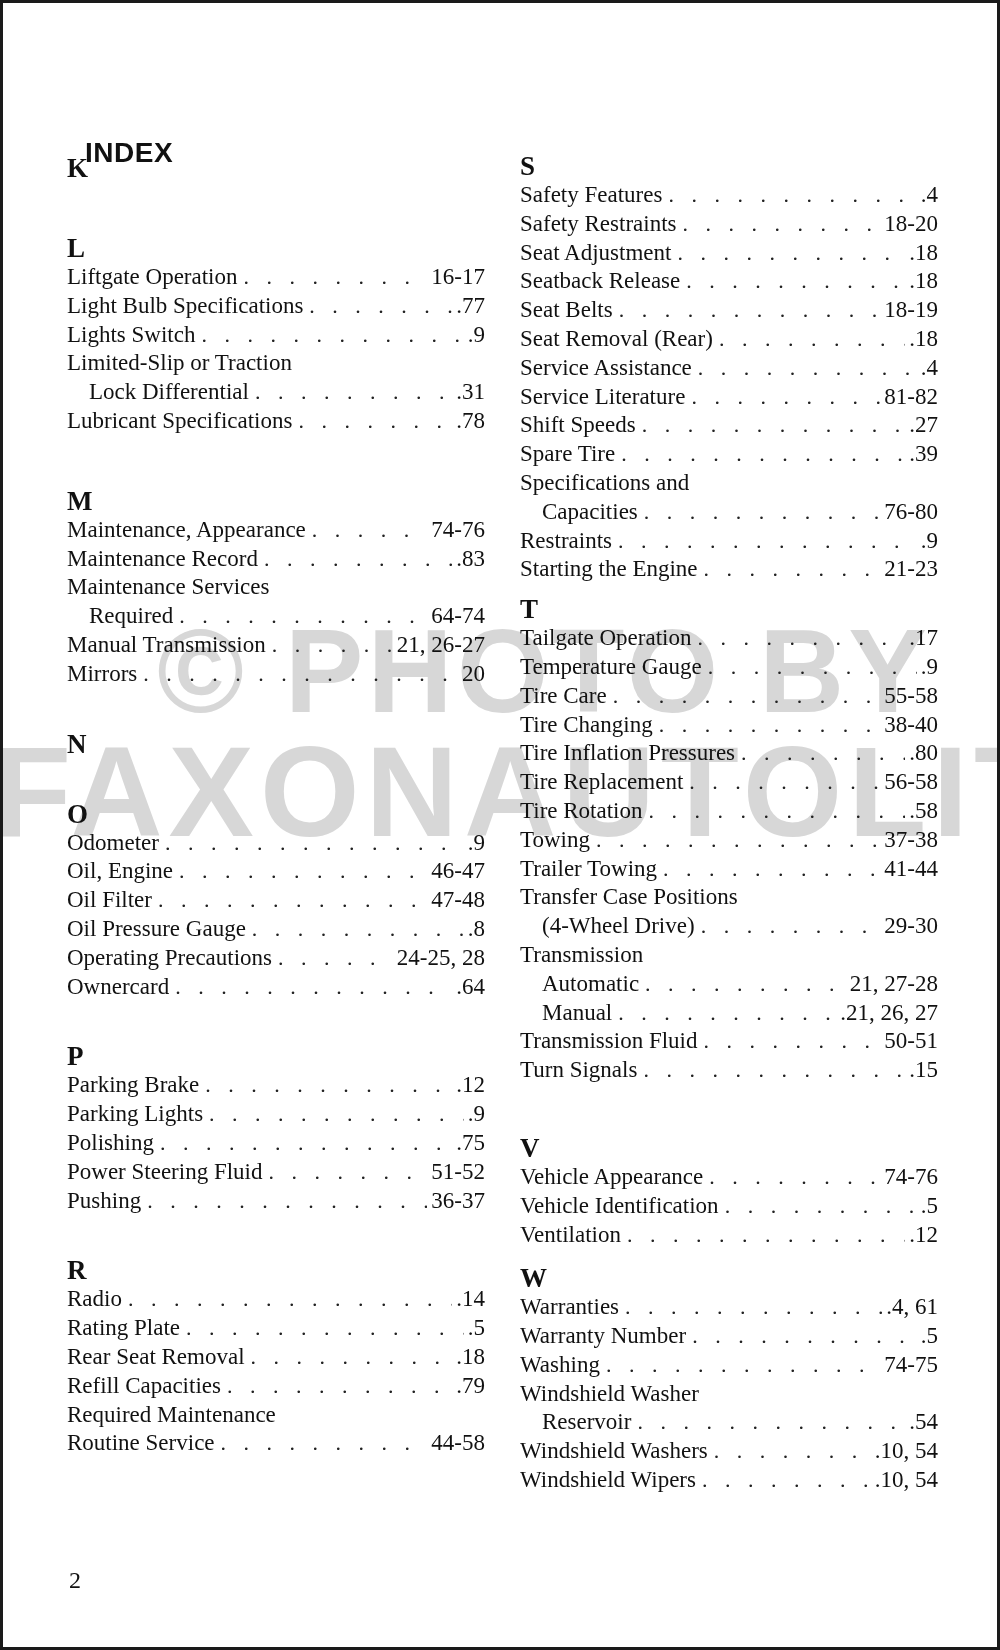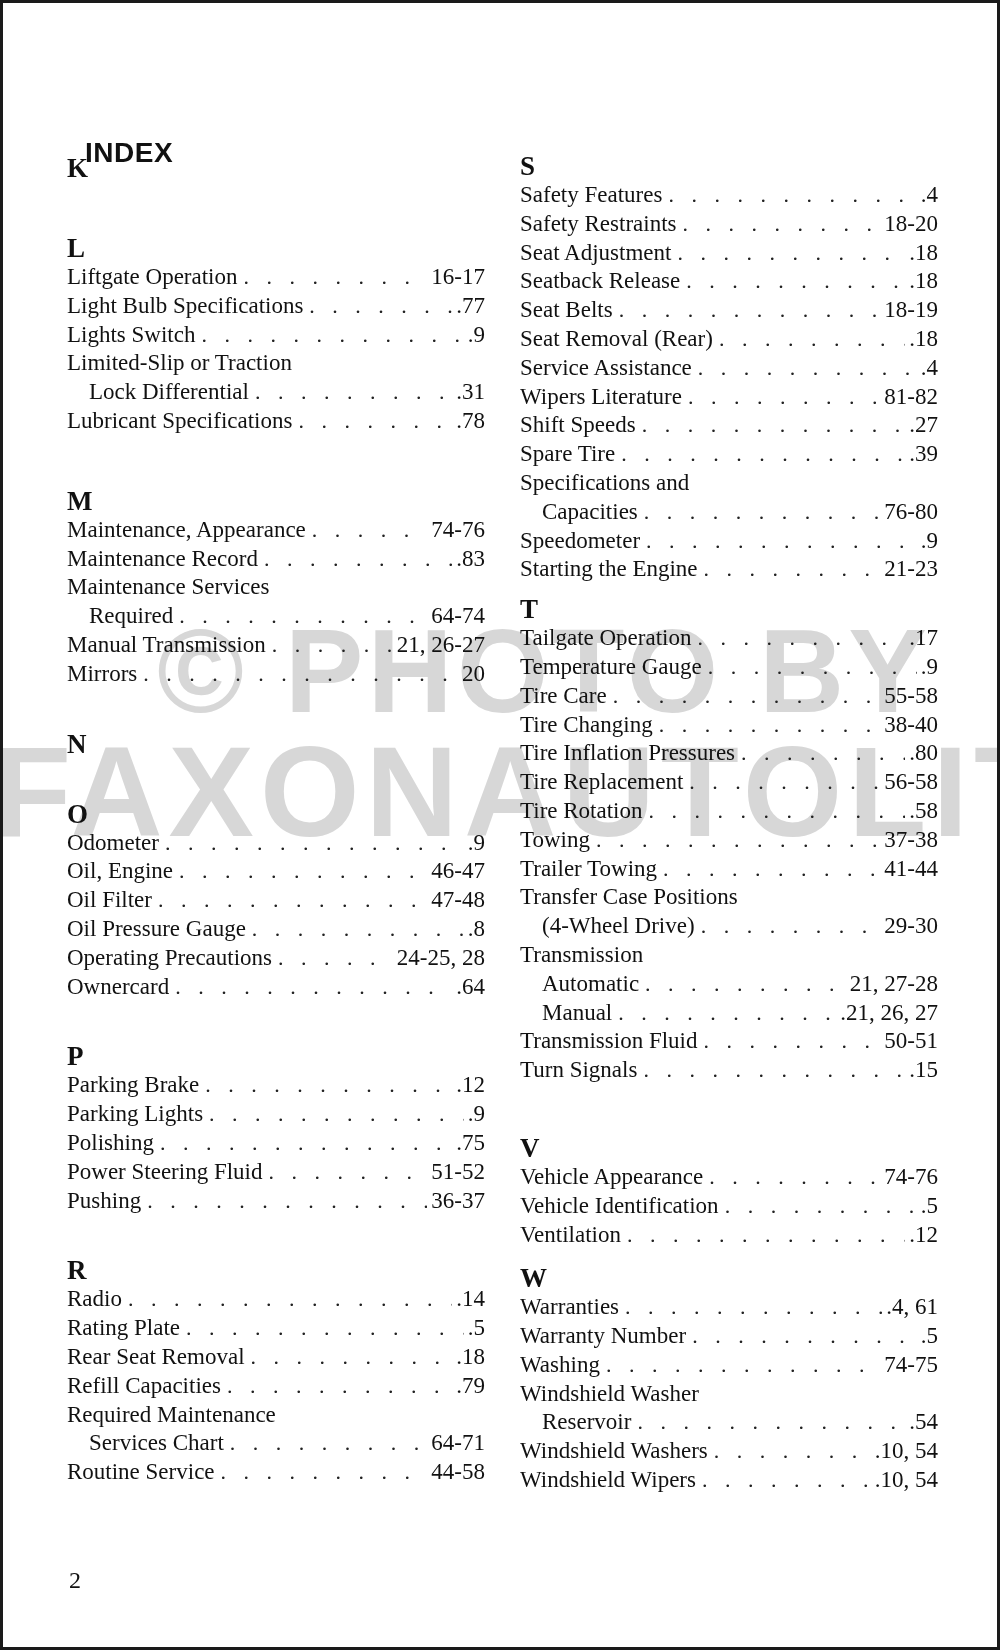--- a/index.html
+++ b/index.html
@@ -234,25 +234,20 @@
           <span class="label">Rear Seat Removal</span>
           <span class="dots"></span>
           <span class="page-ref">.18</span>
         </div>
         <div class="entry">
           <span class="label">Refill Capacities</span>
           <span class="dots"></span>
           <span class="page-ref">.79</span>
         </div>
         <div class="entry heading-only"><span class="label">Required Maintenance</span></div>
-        <div class="entry indent">
-          <span class="label">Services Chart</span>
-          <span class="dots"></span>
-          <span class="page-ref">64-71</span>
-        </div>
         <div class="entry">
           <span class="label">Routine Service</span>
           <span class="dots"></span>
           <span class="page-ref">44-58</span>
         </div>
       </div>
     </div>
   <div class="col col-right">
       <div class="section" style="margin-top: 0px;">
         <div class="letter">S</div>
@@ -285,42 +280,42 @@
           <span class="label">Seat Removal (Rear)</span>
           <span class="dots"></span>
           <span class="page-ref">.18</span>
         </div>
         <div class="entry">
           <span class="label">Service Assistance</span>
           <span class="dots"></span>
           <span class="page-ref">.4</span>
         </div>
         <div class="entry">
-          <span class="label">Wipers Literature</span>
+          <span class="label">Service Literature</span>
           <span class="dots"></span>
           <span class="page-ref">81-82</span>
         </div>
         <div class="entry">
           <span class="label">Shift Speeds</span>
           <span class="dots"></span>
           <span class="page-ref">.27</span>
         </div>
         <div class="entry">
           <span class="label">Spare Tire</span>
           <span class="dots"></span>
           <span class="page-ref">.39</span>
         </div>
         <div class="entry heading-only"><span class="label">Specifications and</span></div>
         <div class="entry indent">
           <span class="label">Capacities</span>
           <span class="dots"></span>
           <span class="page-ref">76-80</span>
         </div>
         <div class="entry">
-          <span class="label">Speedometer</span>
+          <span class="label">Restraints</span>
           <span class="dots"></span>
           <span class="page-ref">.9</span>
         </div>
         <div class="entry">
           <span class="label">Starting the Engine</span>
           <span class="dots"></span>
           <span class="page-ref">21-23</span>
         </div>
       </div>
       <div class="section" style="margin-top: 10px;">

